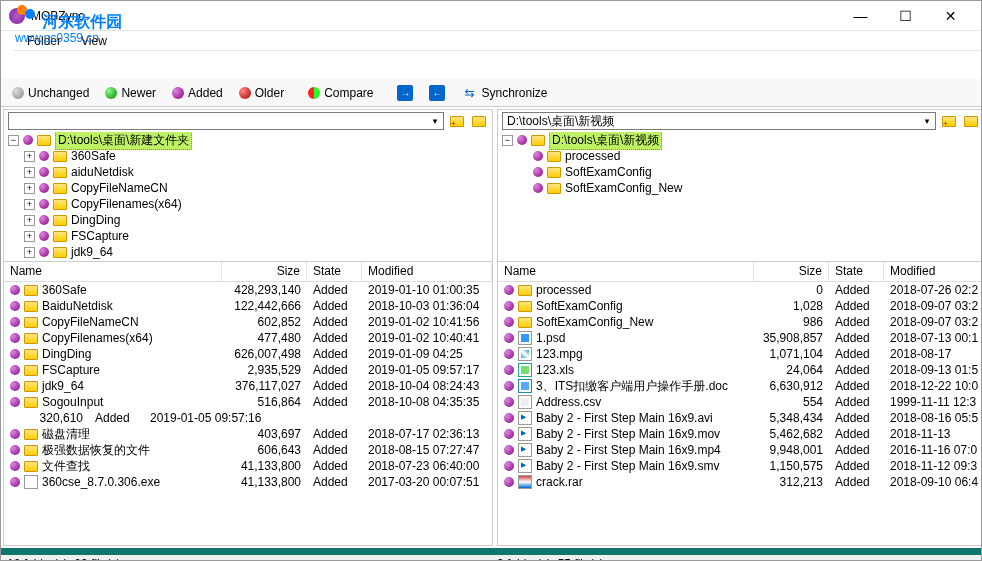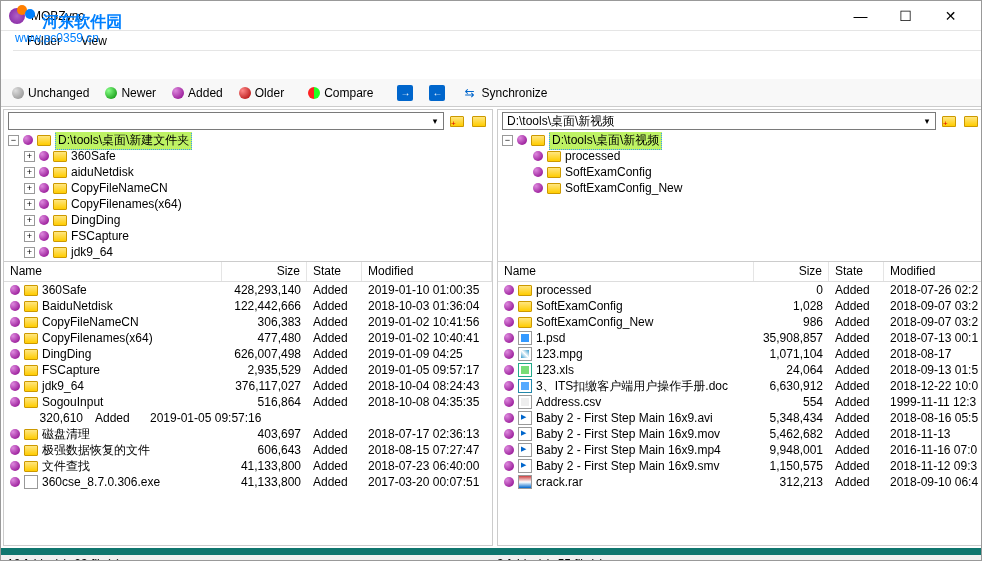--- a/index.html
+++ b/index.html
@@ -250,21 +250,21 @@
             <div class="cell col-size">122,442,666</div>
             <div class="cell col-state">Added</div>
             <div class="cell col-mod">2018-10-03 01:36:04</div>
           </div>
           <div class="grid-row">
             <div class="cell name col-name">
               <span class="row-bullet"></span>
               <span class="row-folder"></span>
               <span>CopyFileNameCN</span>
             </div>
-            <div class="cell col-size">306,383</div>
+            <div class="cell col-size">602,852</div>
             <div class="cell col-state">Added</div>
             <div class="cell col-mod">2019-01-02 10:41:56</div>
           </div>
           <div class="grid-row">
             <div class="cell name col-name">
               <span class="row-bullet"></span>
               <span class="row-folder"></span>
               <span>CopyFilenames(x64)</span>
             </div>
             <div class="cell col-size">477,480</div>

